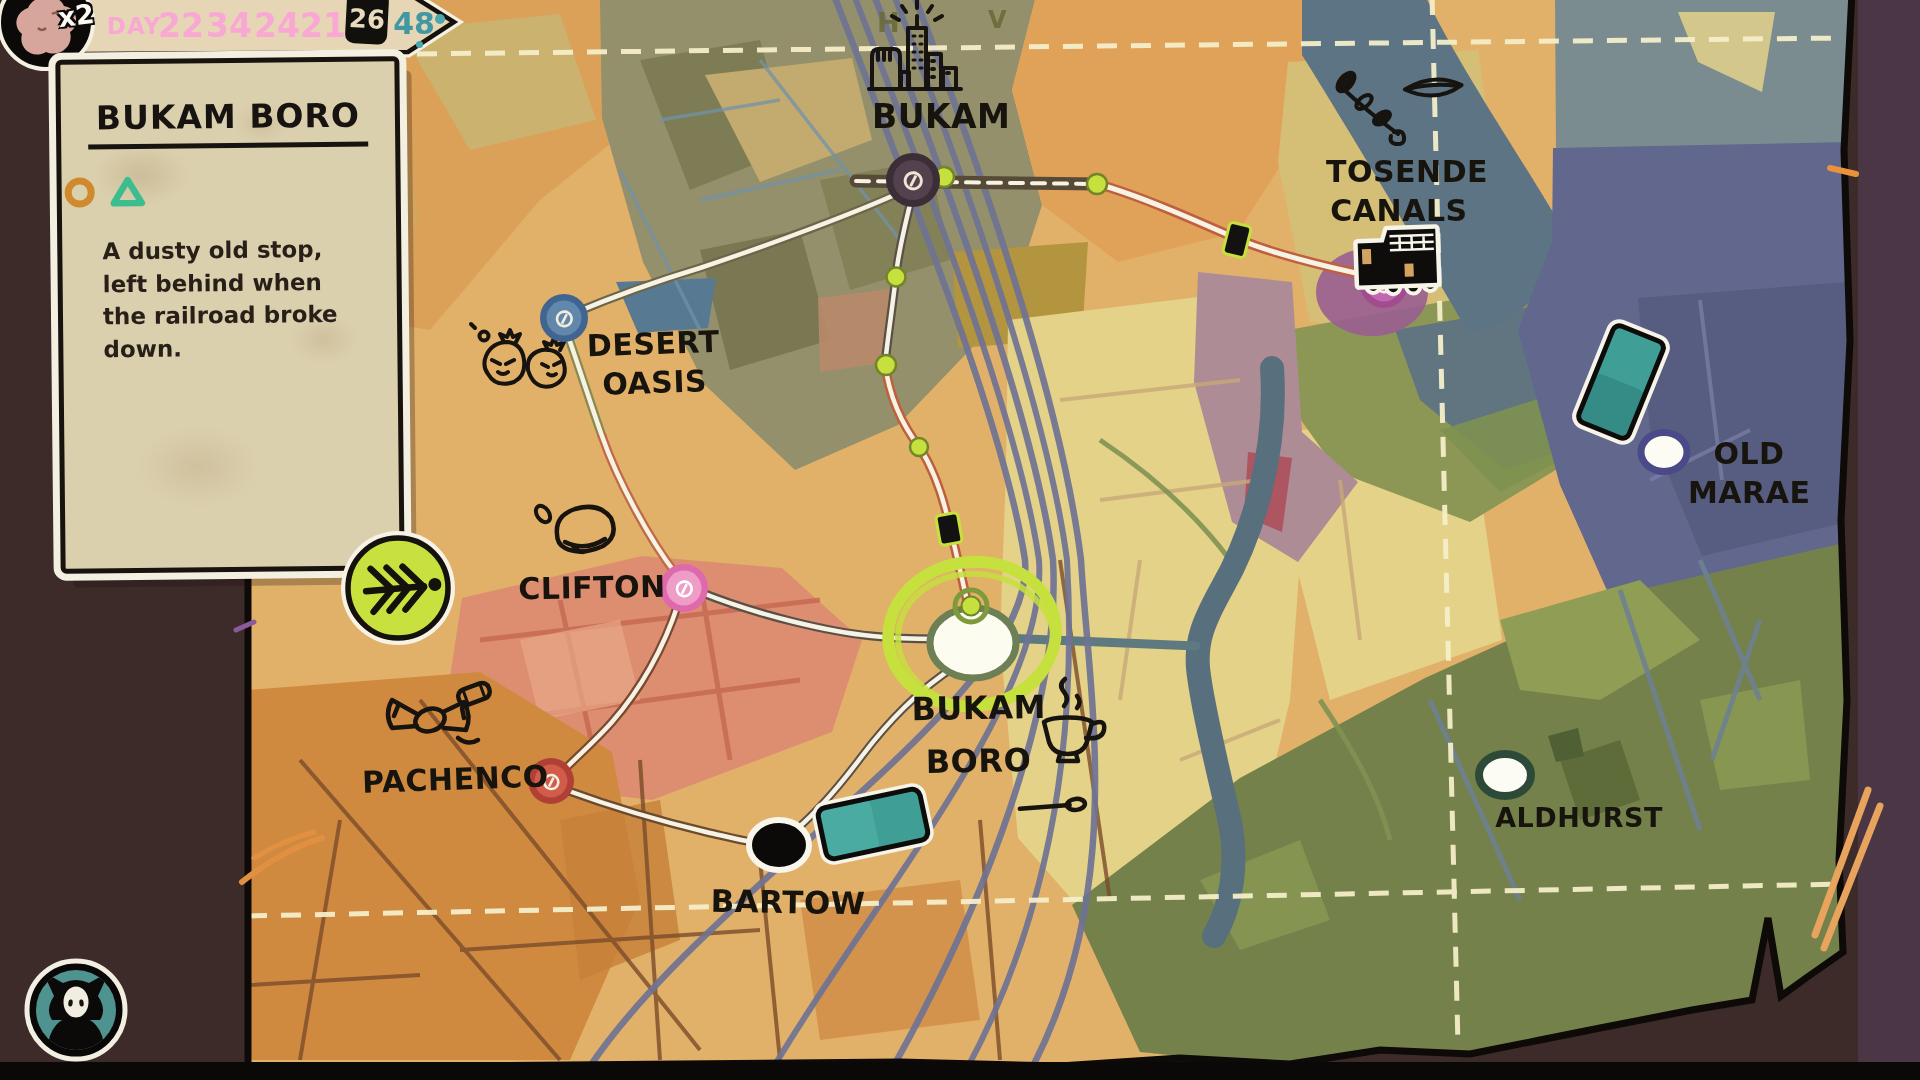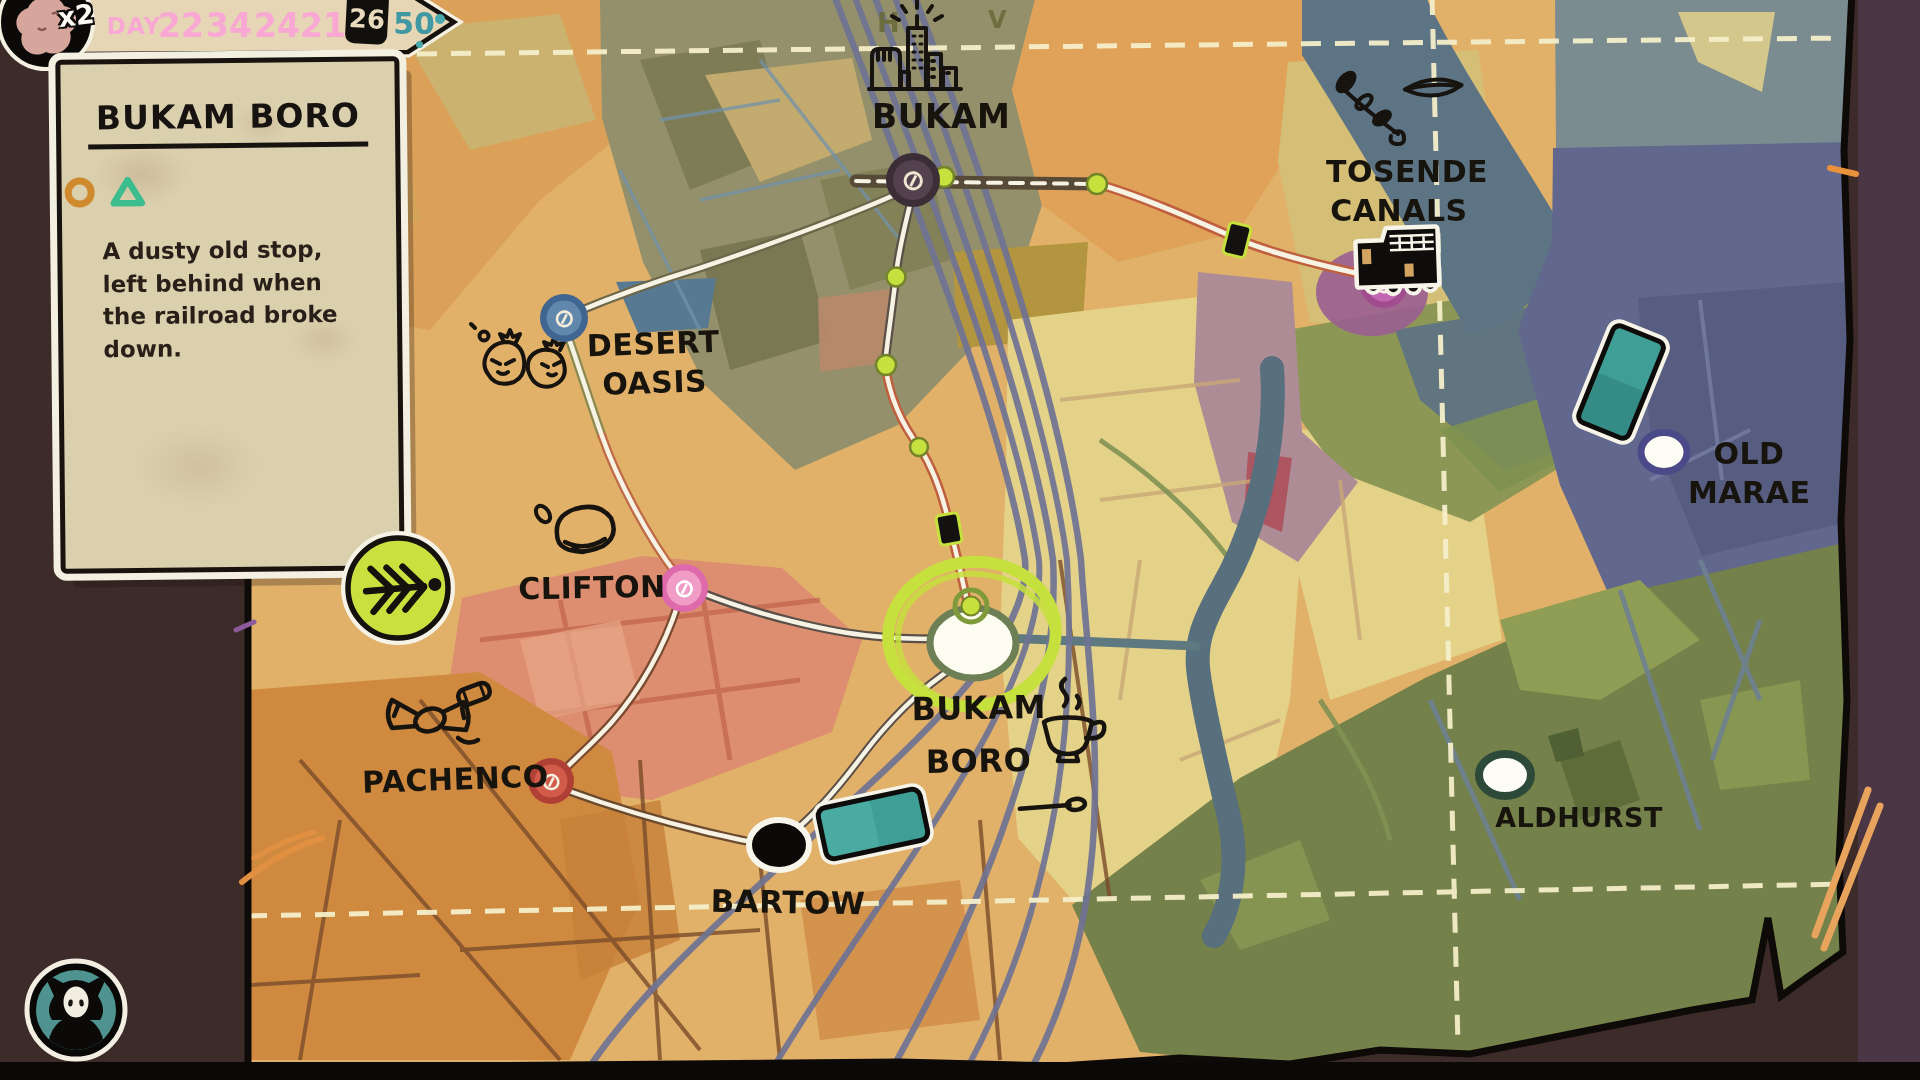--- a/index.html
+++ b/index.html
@@ -351,21 +351,21 @@
     <path d="M4,-10 L336,-8 L384,22 L338,52 L12,54 Q2,24 4,-10 Z" fill="none" stroke="#15110d" stroke-width="4.5"></path>
   </svg>
   <span class="d dl" style="left:34px;width:60px">DAY</span>
   <span class="d" style="left:88px;width:44px">22</span>
   <span class="d" style="left:136px;width:44px">34</span>
   <span class="d" style="left:184px;width:44px">24</span>
   <span class="d" style="left:230px;width:44px">21</span>
   <div id="day-box">
     <span>26</span>
   </div>
-  <span class="d day-next" style="left:320px;width:48px">50</span>
+  <span class="d day-next" style="left:320px;width:48px">48</span>
   <span class="tealdot" style="left:365px;top:14px;width:10px;height:10px"></span>
   <span class="tealdot" style="left:346px;top:41px;width:7px;height:7px"></span>
 </div>
 
 <div id="player-avatar">
   <svg width="120" height="120" viewBox="0 0 120 120">
     <circle cx="52" cy="48" r="47" fill="#0c0a09" stroke="#f4f0e2" stroke-width="4"></circle>
     <path d="M34,34 C40,20 64,18 70,32 C84,34 86,52 76,58 C80,72 66,84 52,78 C38,86 24,74 28,60 C18,52 22,38 34,34 Z" fill="#d6a59b"></path>
     <path d="M44,54 q4,4 8,0 M58,40 q4,-3 7,1" stroke="#8a5a52" stroke-width="2.5" fill="none"></path>
   </svg>

